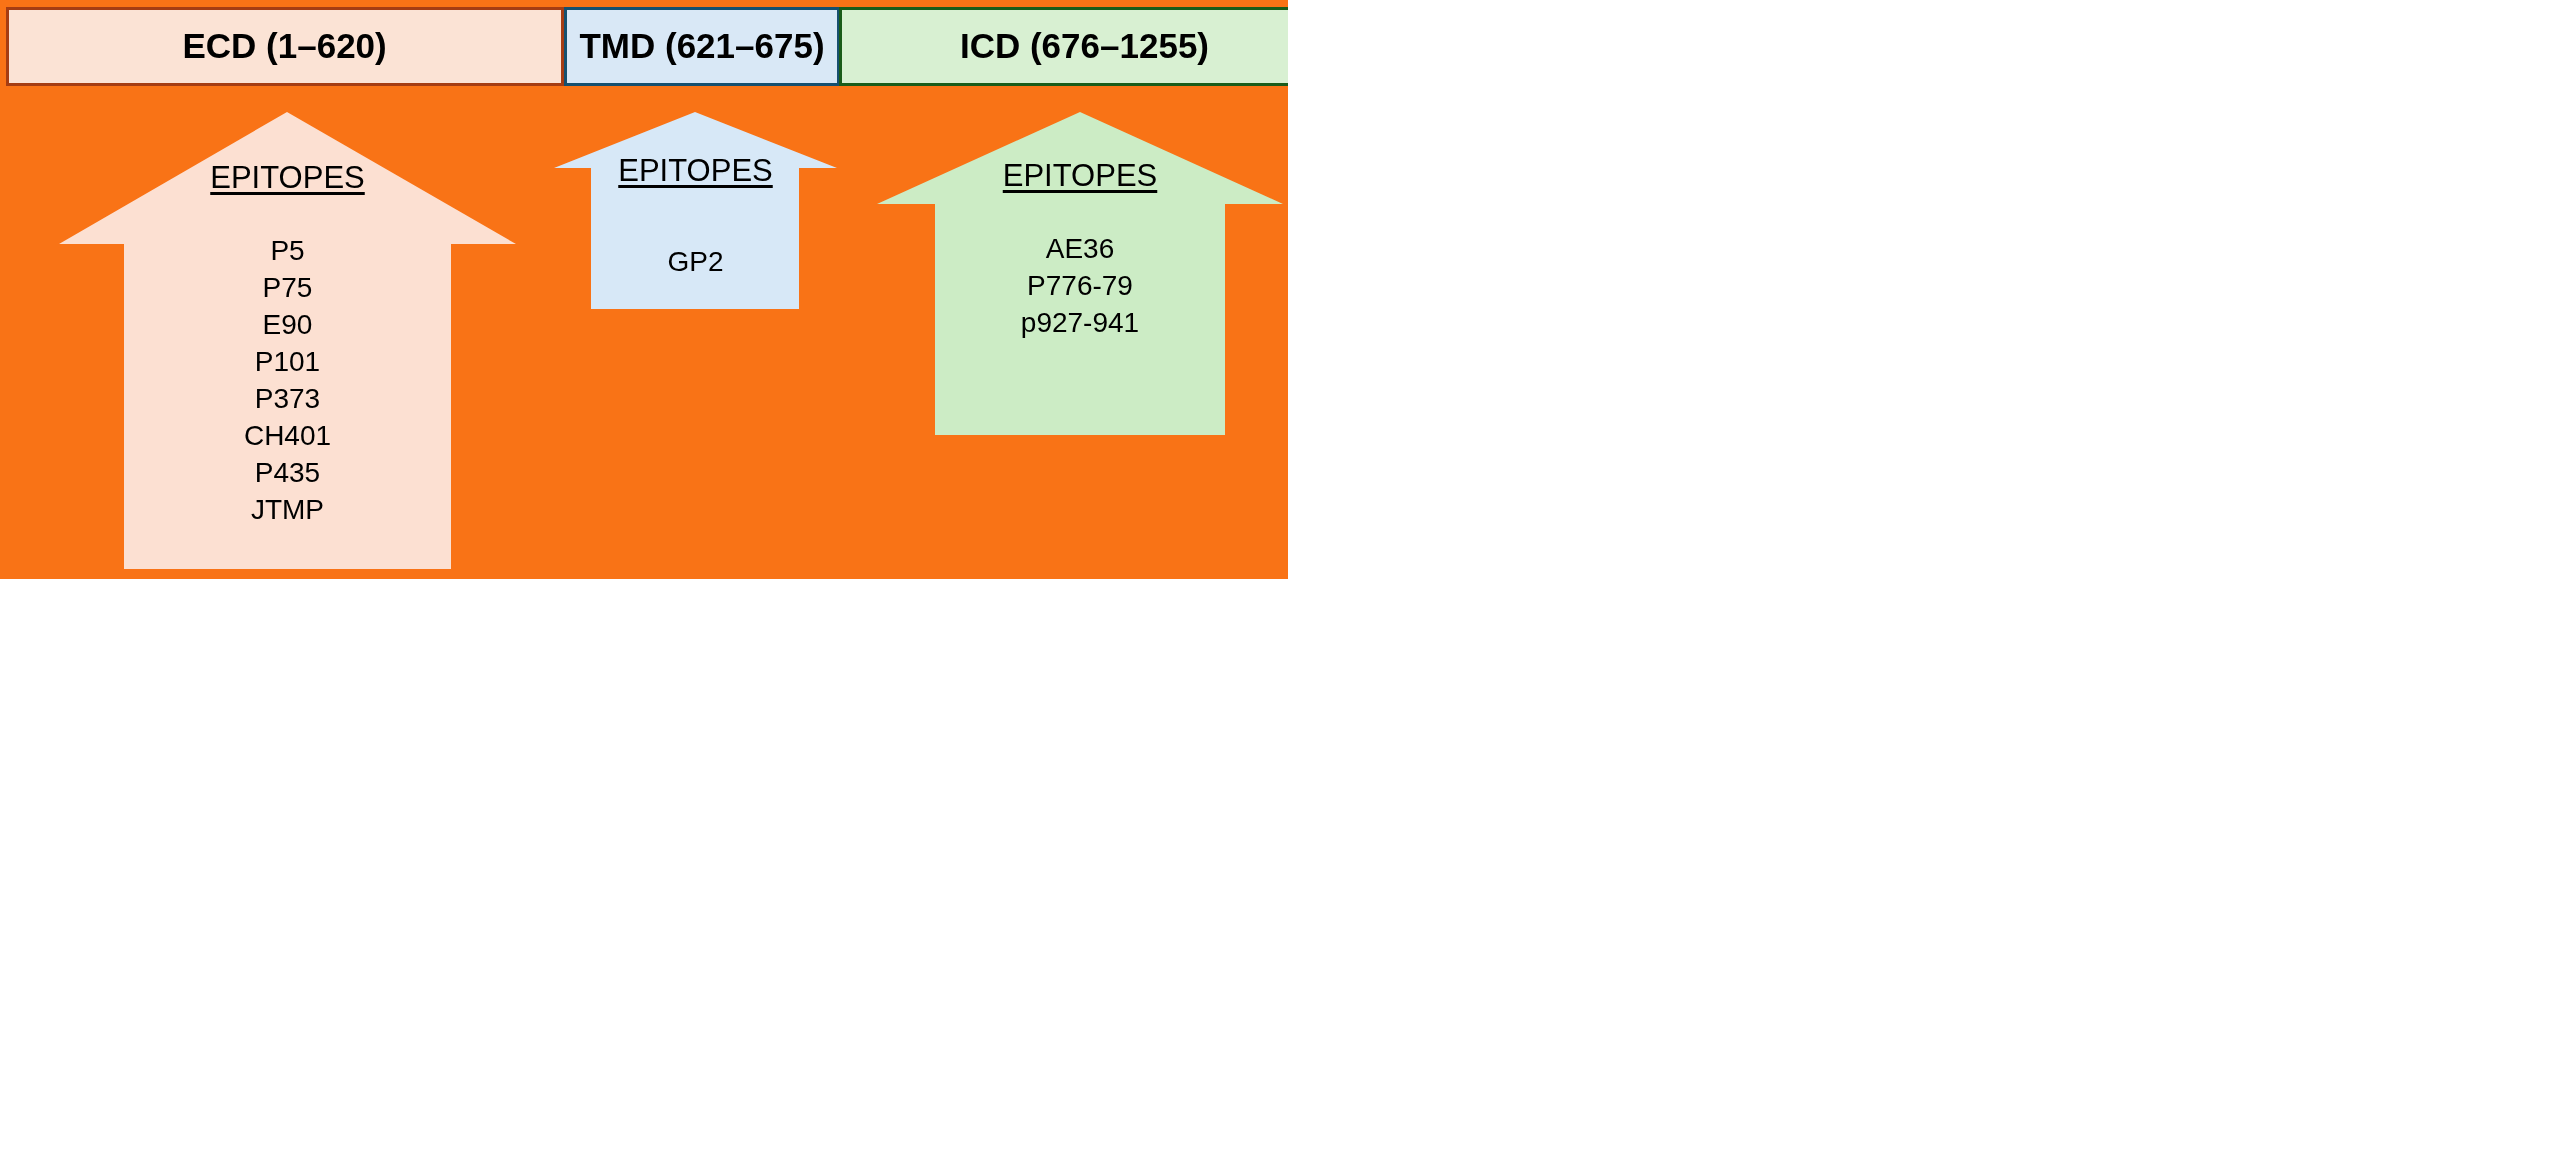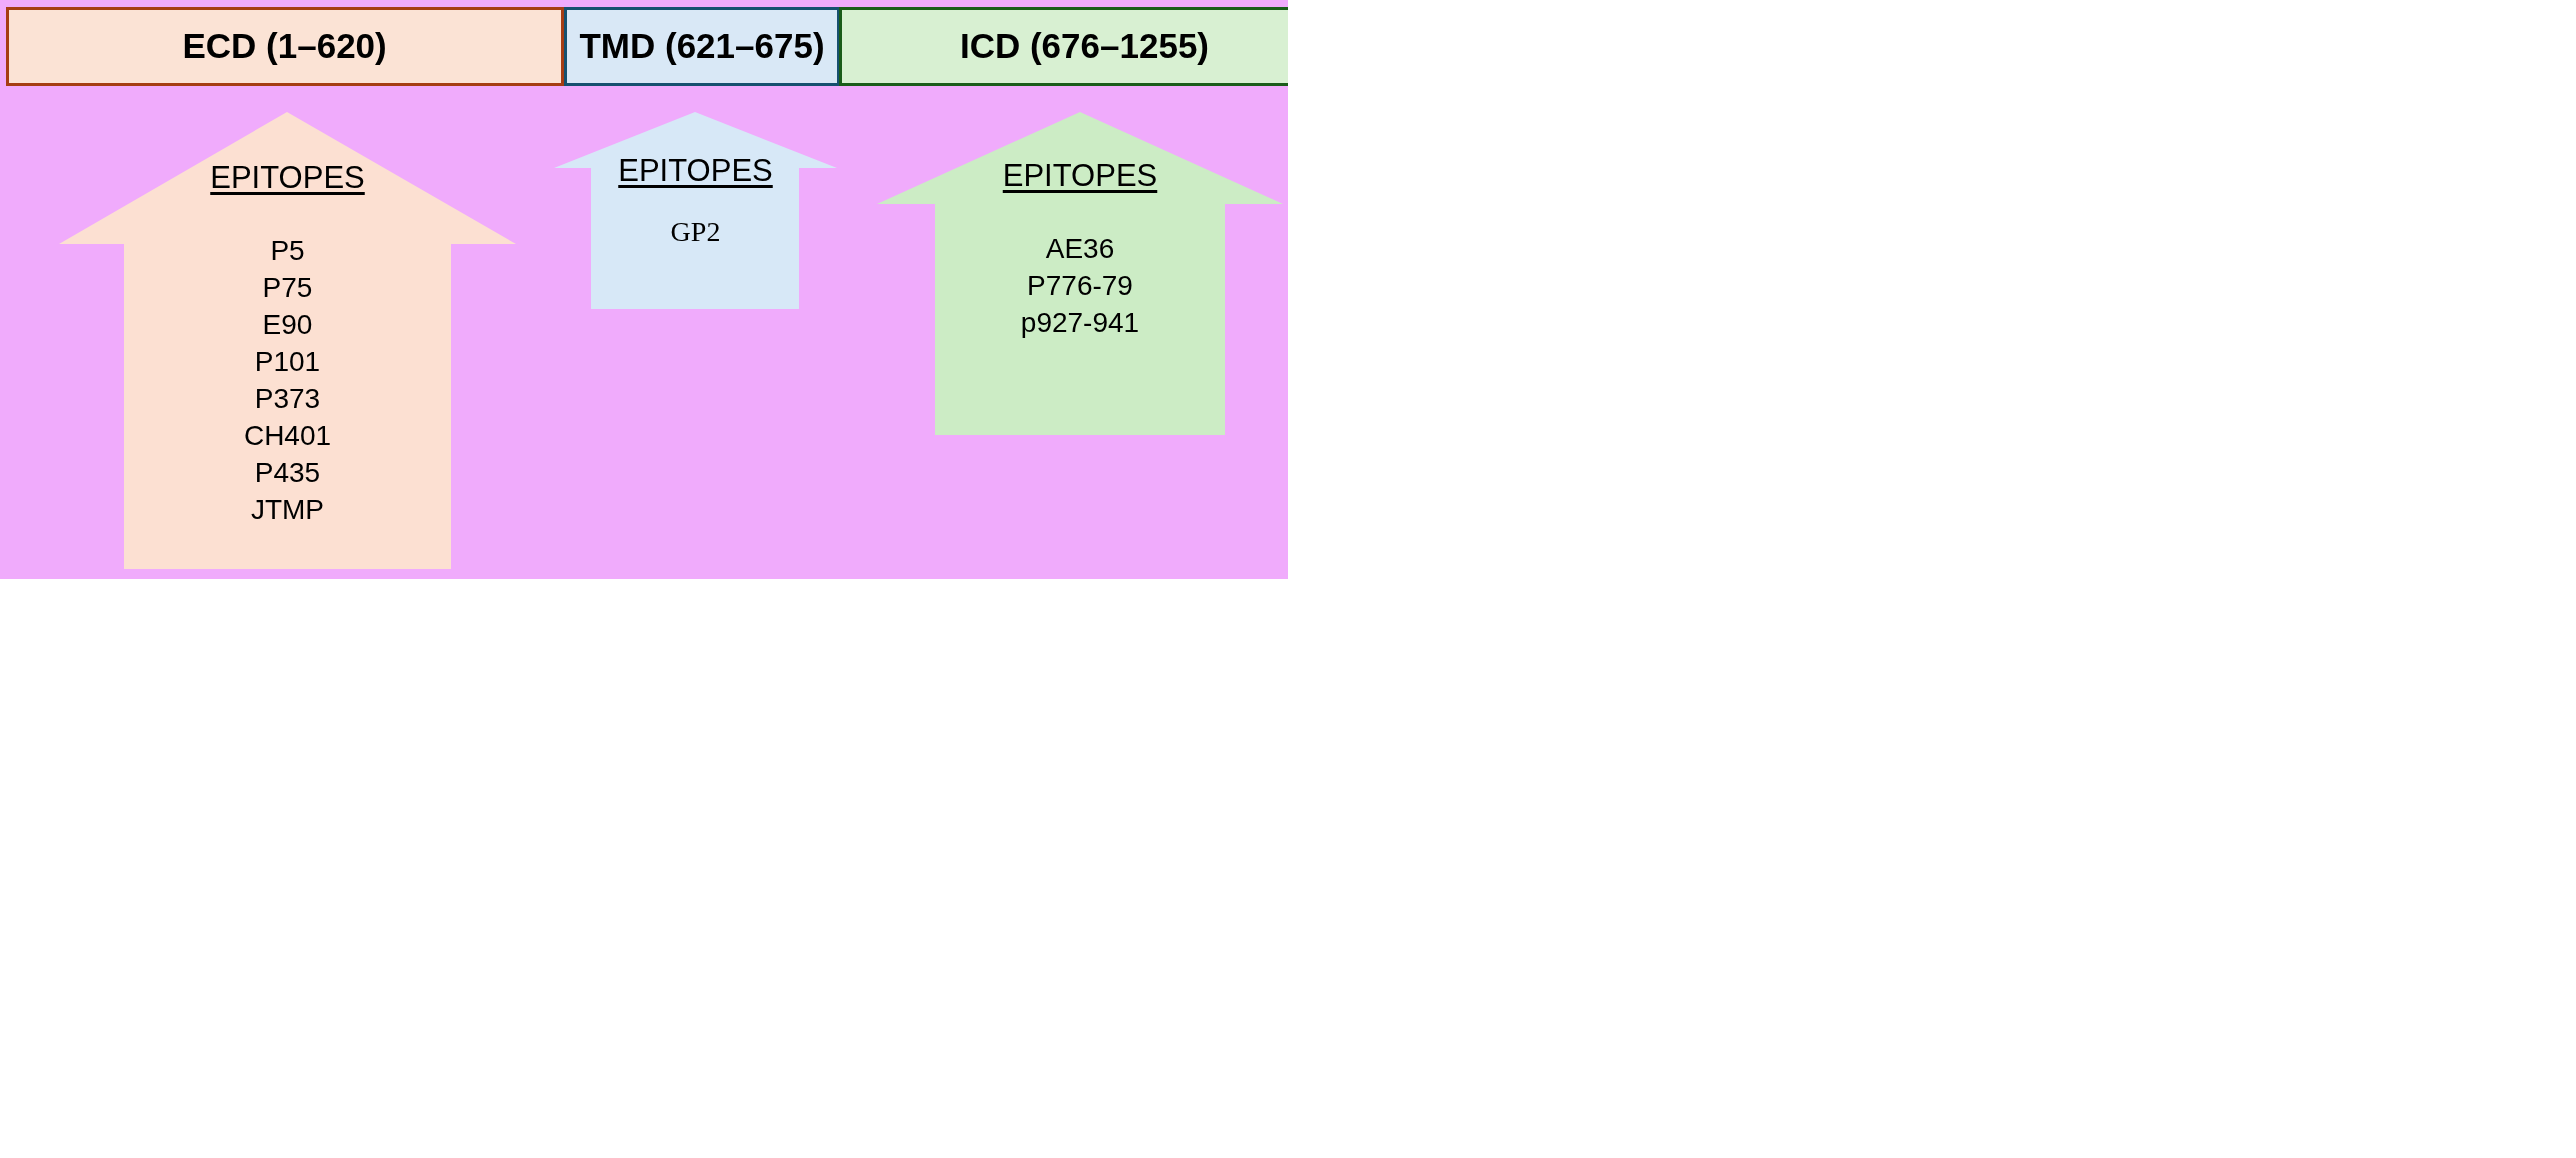--- a/index.html
+++ b/index.html
@@ -1,19 +1,19 @@
 <!DOCTYPE html>
 <html style="font-size:10px"><head>
 <meta charset="utf-8">
 <style>
   html,body{margin:0;padding:0;background:#ffffff;}
   #canvas{
     position:relative;
     width:1288px;height:579px;
-    background:#f0abfc;
+    background:#f97316;
     font-family:"Liberation Sans", sans-serif;
     overflow:hidden;
   }
   
   .domain-box{
     position:absolute;
     top:6.9px;height:73px;
     border-style:solid;border-width:3.1px;
     display:flex;align-items:center;justify-content:center;
     box-sizing:content-box;
@@ -53,21 +53,21 @@
   #arrow-ecd .epitopes-title{top:47px;}
   #arrow-tmd .epitopes-title{top:40px;}
   #arrow-icd .epitopes-title{top:45px;}
 
   .epitope-list{
     position:absolute;left:0;width:100%;
     text-align:center;
     font-size:28px;line-height:37px;color:#000;
   }
   #arrow-ecd .epitope-list{top:120px;}
-  #arrow-tmd .epitope-list{top:101px;font-family:Liberation Serif, serif;}
+  #arrow-tmd .epitope-list{top:131px;}
   #arrow-icd .epitope-list{top:118px;}
 </style>
 </head>
 <body>
 
 <div id="canvas">
 
   <div class="domain-box" id="box-ecd">
     <span class="domain-label">ECD (1–620)</span>
   </div>

